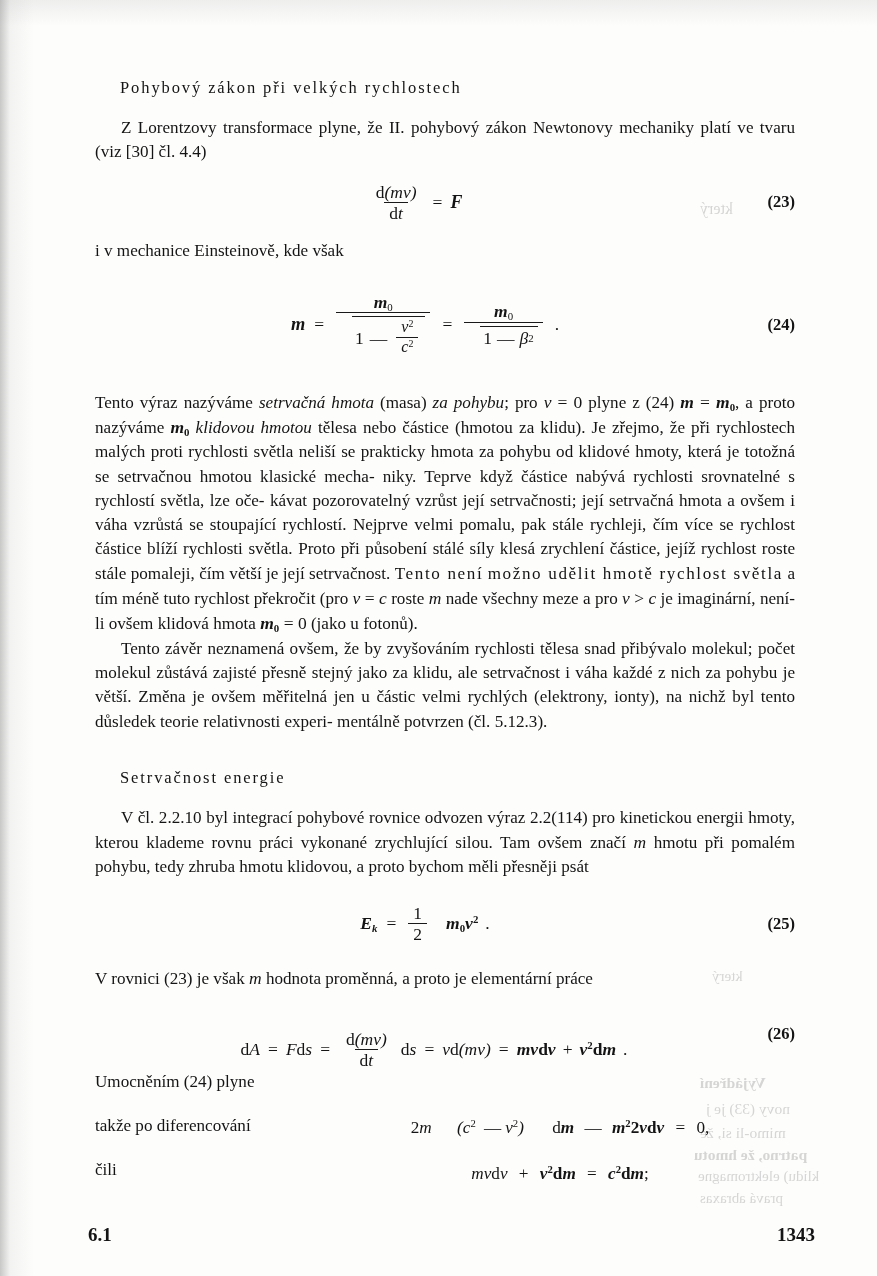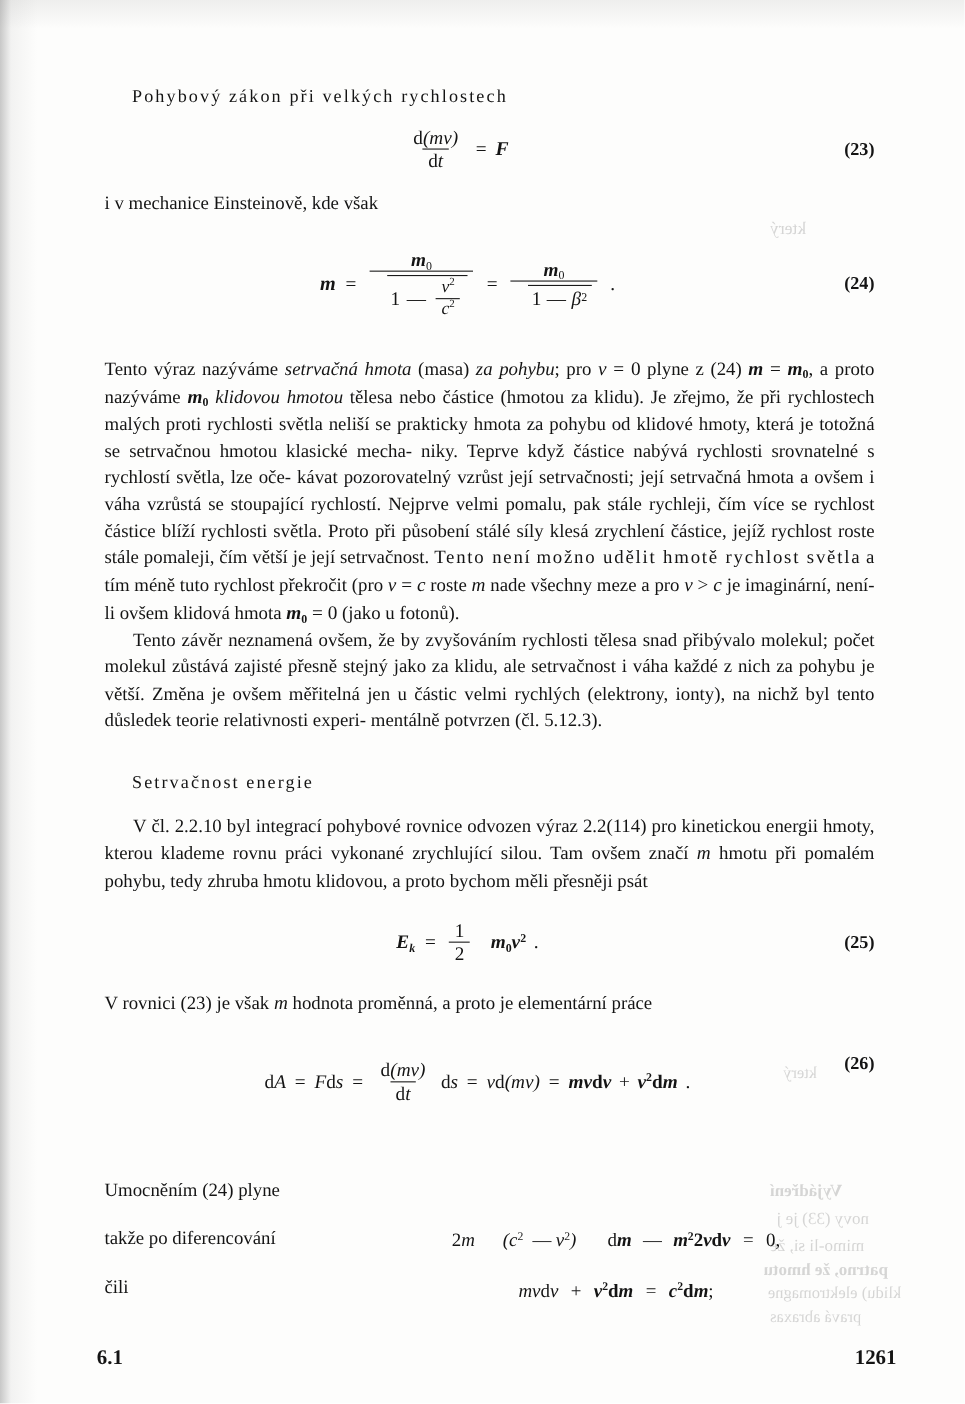--- a/index.html
+++ b/index.html
@@ -209,20 +209,24 @@
   <div class="bleed" style="left:706px;top:1100px;font-size:15.5px;">novy (33) je j</div>
   <div class="bleed" style="left:700px;top:1124px;font-size:15.5px;">mimo-li si, že</div>
   <div class="bleed" style="left:694px;top:1146px;font-size:15.5px;font-weight:700;">patrno, že hmotu</div>
   <div class="bleed" style="left:698px;top:1168px;font-size:15px;">klidu) elektromagne</div>
   <div class="bleed" style="left:700px;top:1190px;font-size:15px;">pravá abraxas</div>
 
   <div class="content">
 
     <h2 class="section-head">Pohybový zákon při velkých rychlostech</h2>
 
+    <p class="para indent" style="margin-top:18px;">
+      <span>Z Lorentzovy transformace plyne, že II. pohybový zákon Newtonovy mechaniky</span>
+      <span>platí ve tvaru (viz [30] čl. 4.4)</span>
+    </p>
 
     <div class="eqrow math eq-block" style="margin-top:11px;height:54px;">
       <span style="display:inline-flex;align-items:center;margin-left:-60px;">
         <span class="frac">
           <span class="num"><span class="mup">d</span><span class="mi">(mv)</span></span>
           <span class="den"><span class="mup">d</span><span class="mi">t</span></span>
         </span>
         <span style="margin:0 8px;">=</span>
         <span class="mb" style="font-size:1.02em;">F</span>
       </span>
@@ -379,16 +383,16 @@
       <span style="margin:0 7px;">+</span>
       <span class="mb">v<sup class="s">2</sup><span class="mbu">d</span>m</span>
       <span style="margin:0 7px;">=</span>
       <span class="mb">c<sup class="s">2</sup><span class="mbu">d</span>m</span><span>;</span>
     </div>
 
   </div>
 
   <div class="footer">
     <span class="folio-left">6.1</span>
-    <span class="folio-right">1261</span>
+    <span class="folio-right">1343</span>
   </div>
 
 </div>
 
 </body></html>

